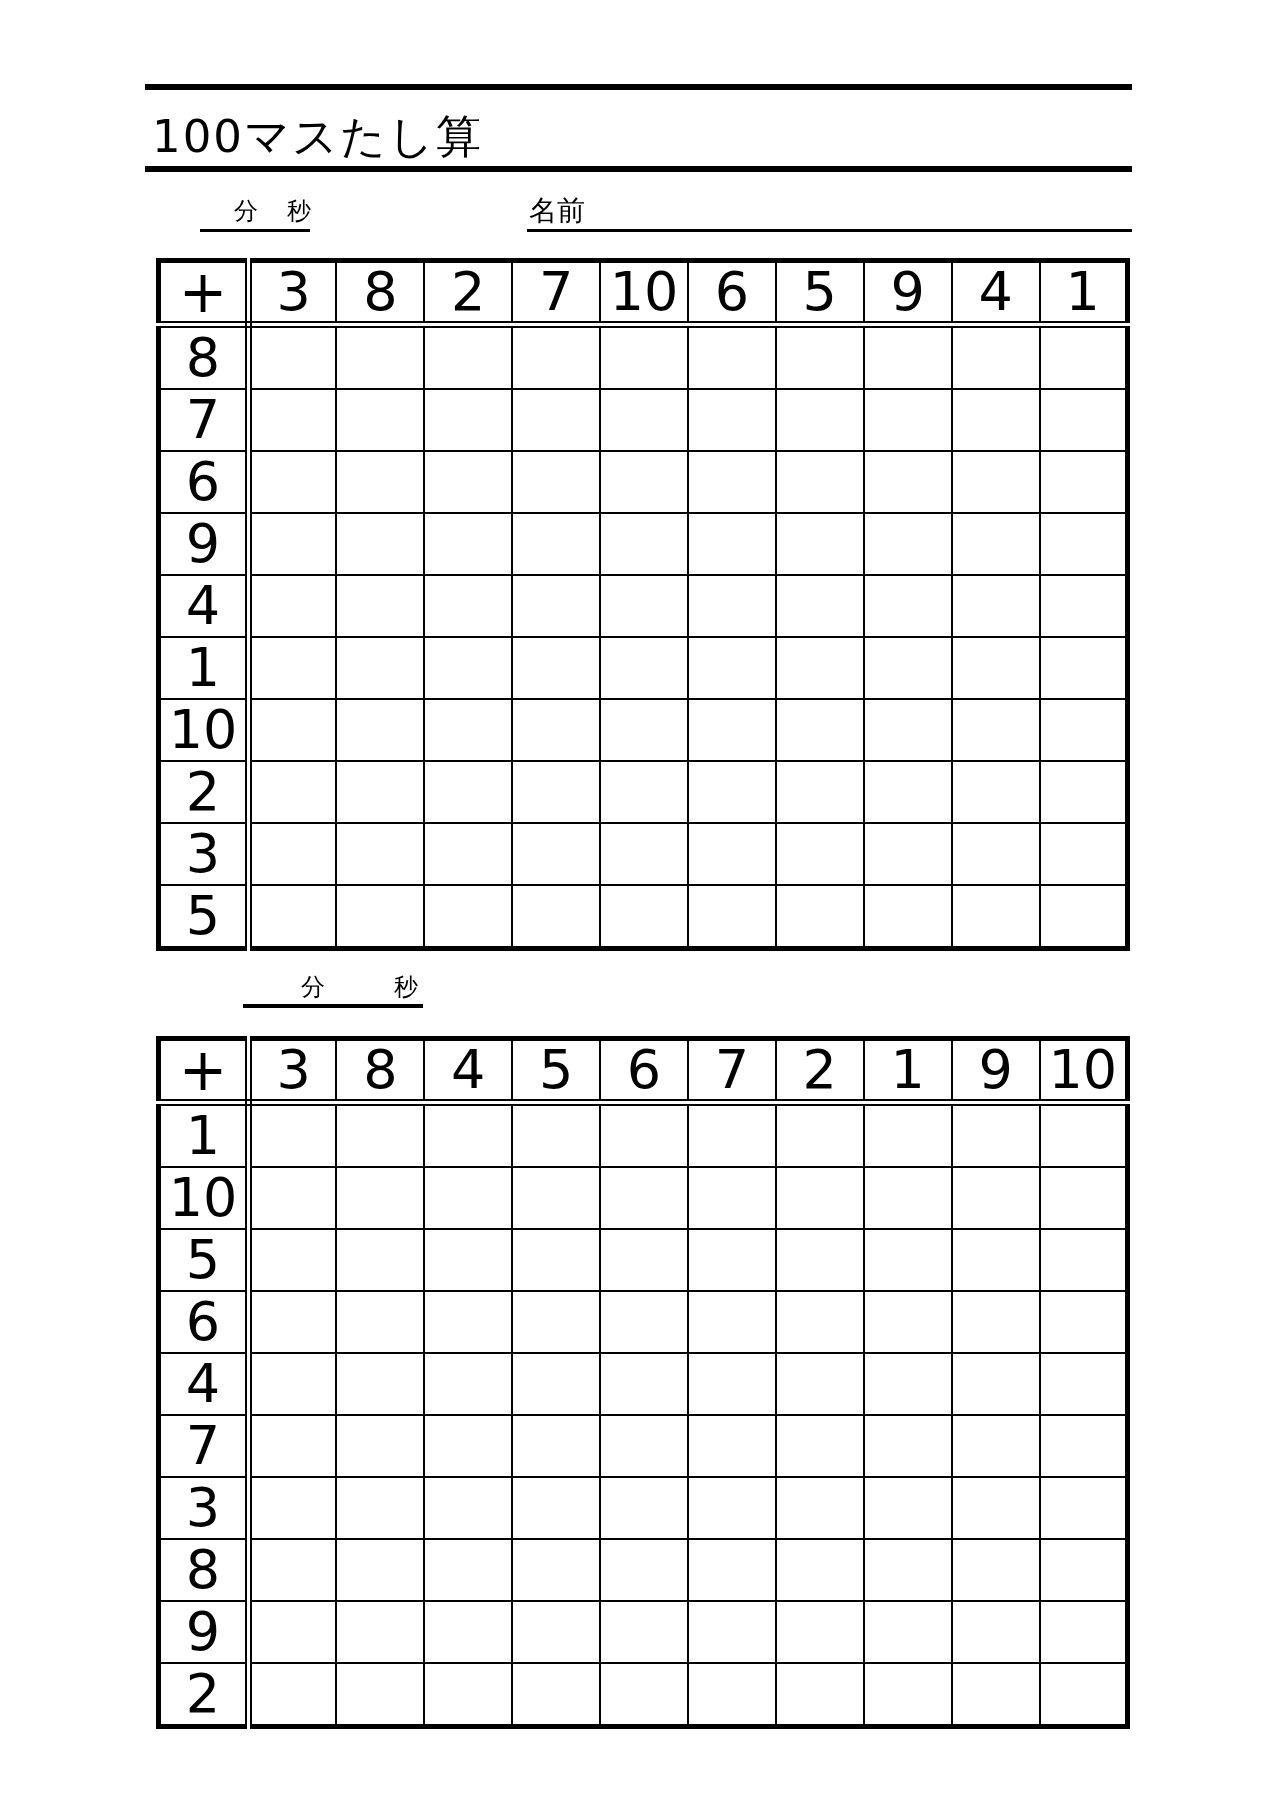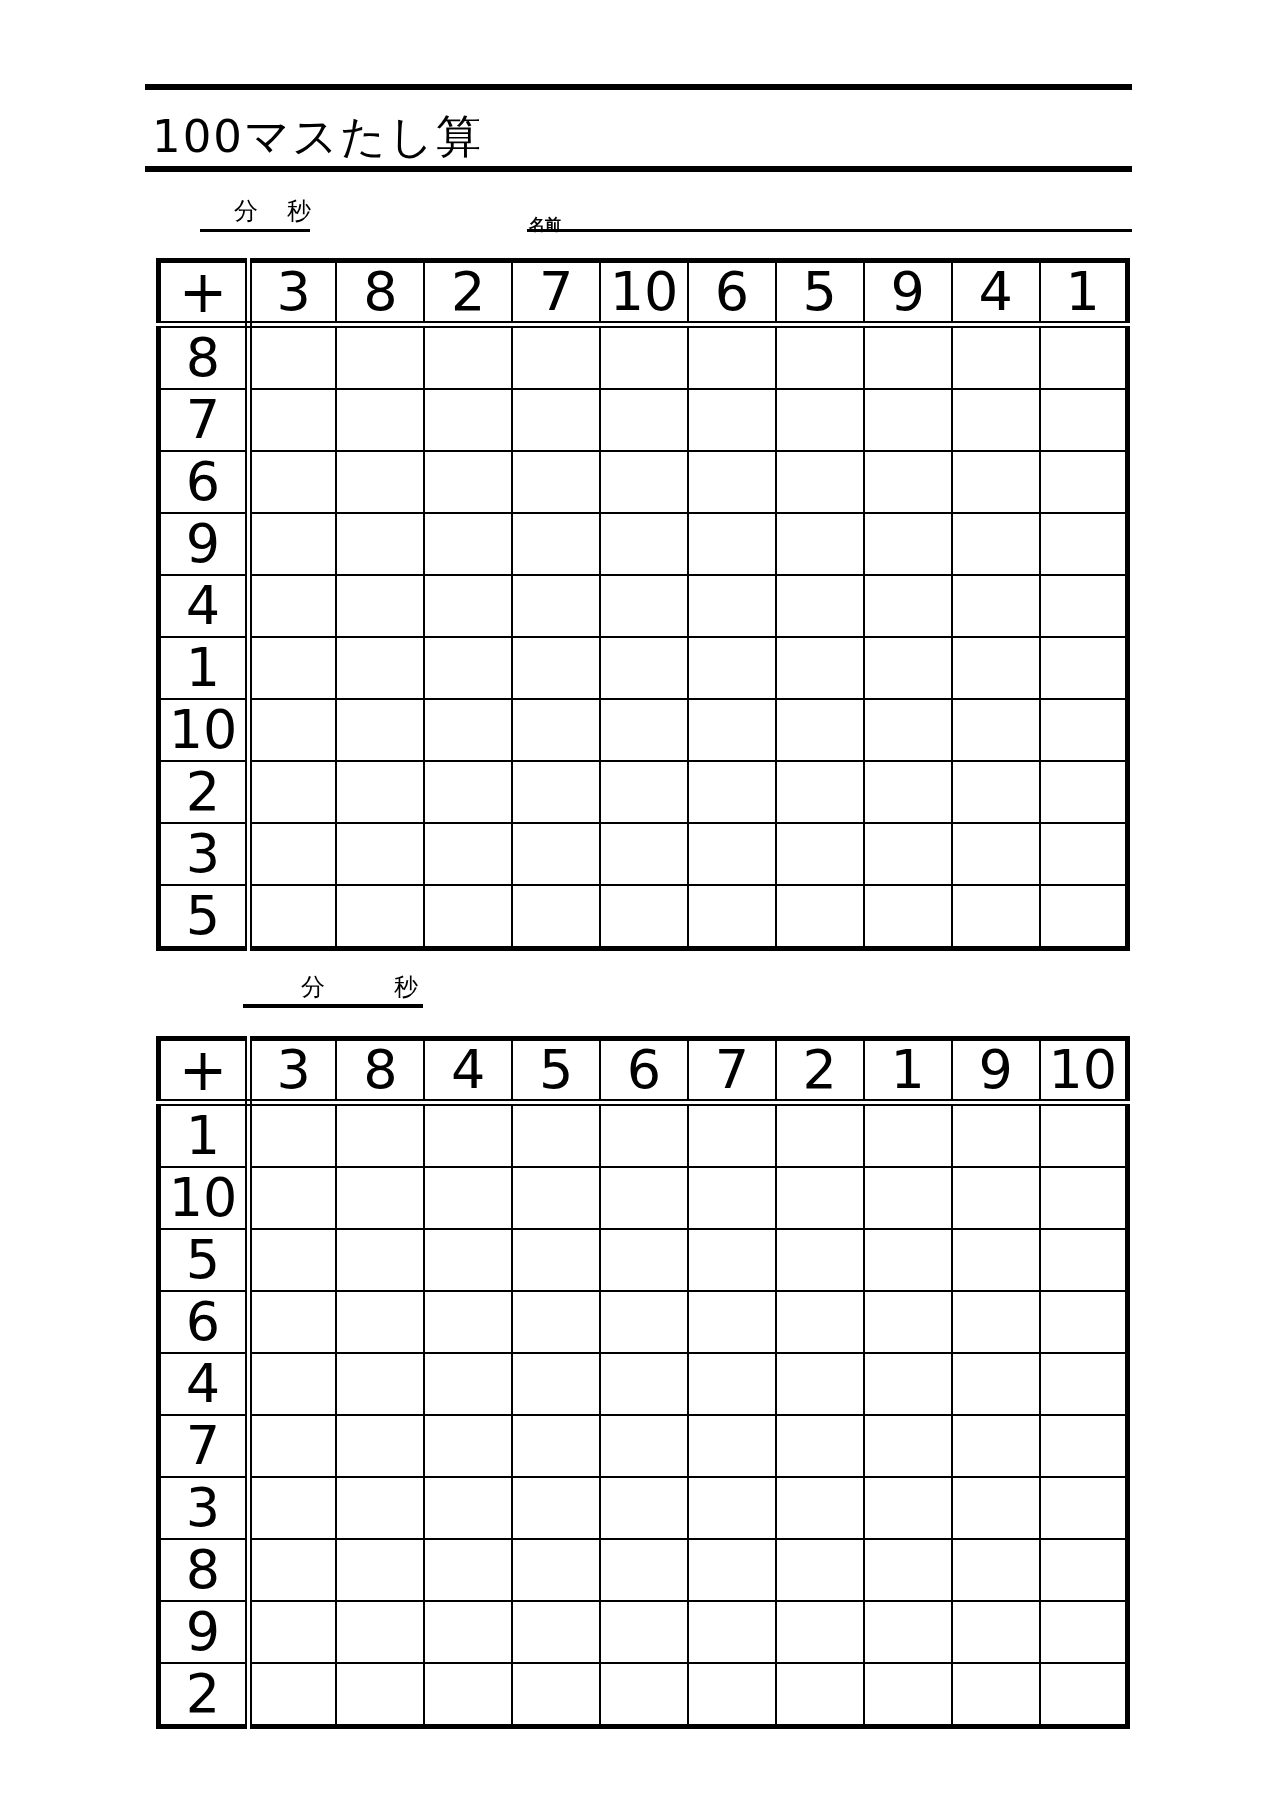--- a/index.html
+++ b/index.html
@@ -38,21 +38,21 @@
     white-space: nowrap;
   }
   .small-label {
     position: absolute;
     font-size: 24px;
     line-height: 26px;
     white-space: nowrap;
   }
   #min-label-1 { left: 234px; top: 198px; }
   #sec-label-1 { left: 287px; top: 198px; }
-  #name-label  { left: 529px; top: 212px; font-size: 16px; font-weight: bold; }
+  #name-label  { left: 529px; top: 198px; font-size: 28px; }
   #min-label-2 { left: 301px; top: 974px; }
   #sec-label-2 { left: 394px; top: 974px; }
   .uline {
     position: absolute;
     height: 3px;
     background: #000000;
   }
   #timer-uline-1 { left: 200px; top: 229px; width: 110px; }
   #name-uline    { left: 527px; top: 229px; width: 605px; }
   #timer-uline-2 { left: 243px; top: 1004px; width: 180px; height: 4px; }

